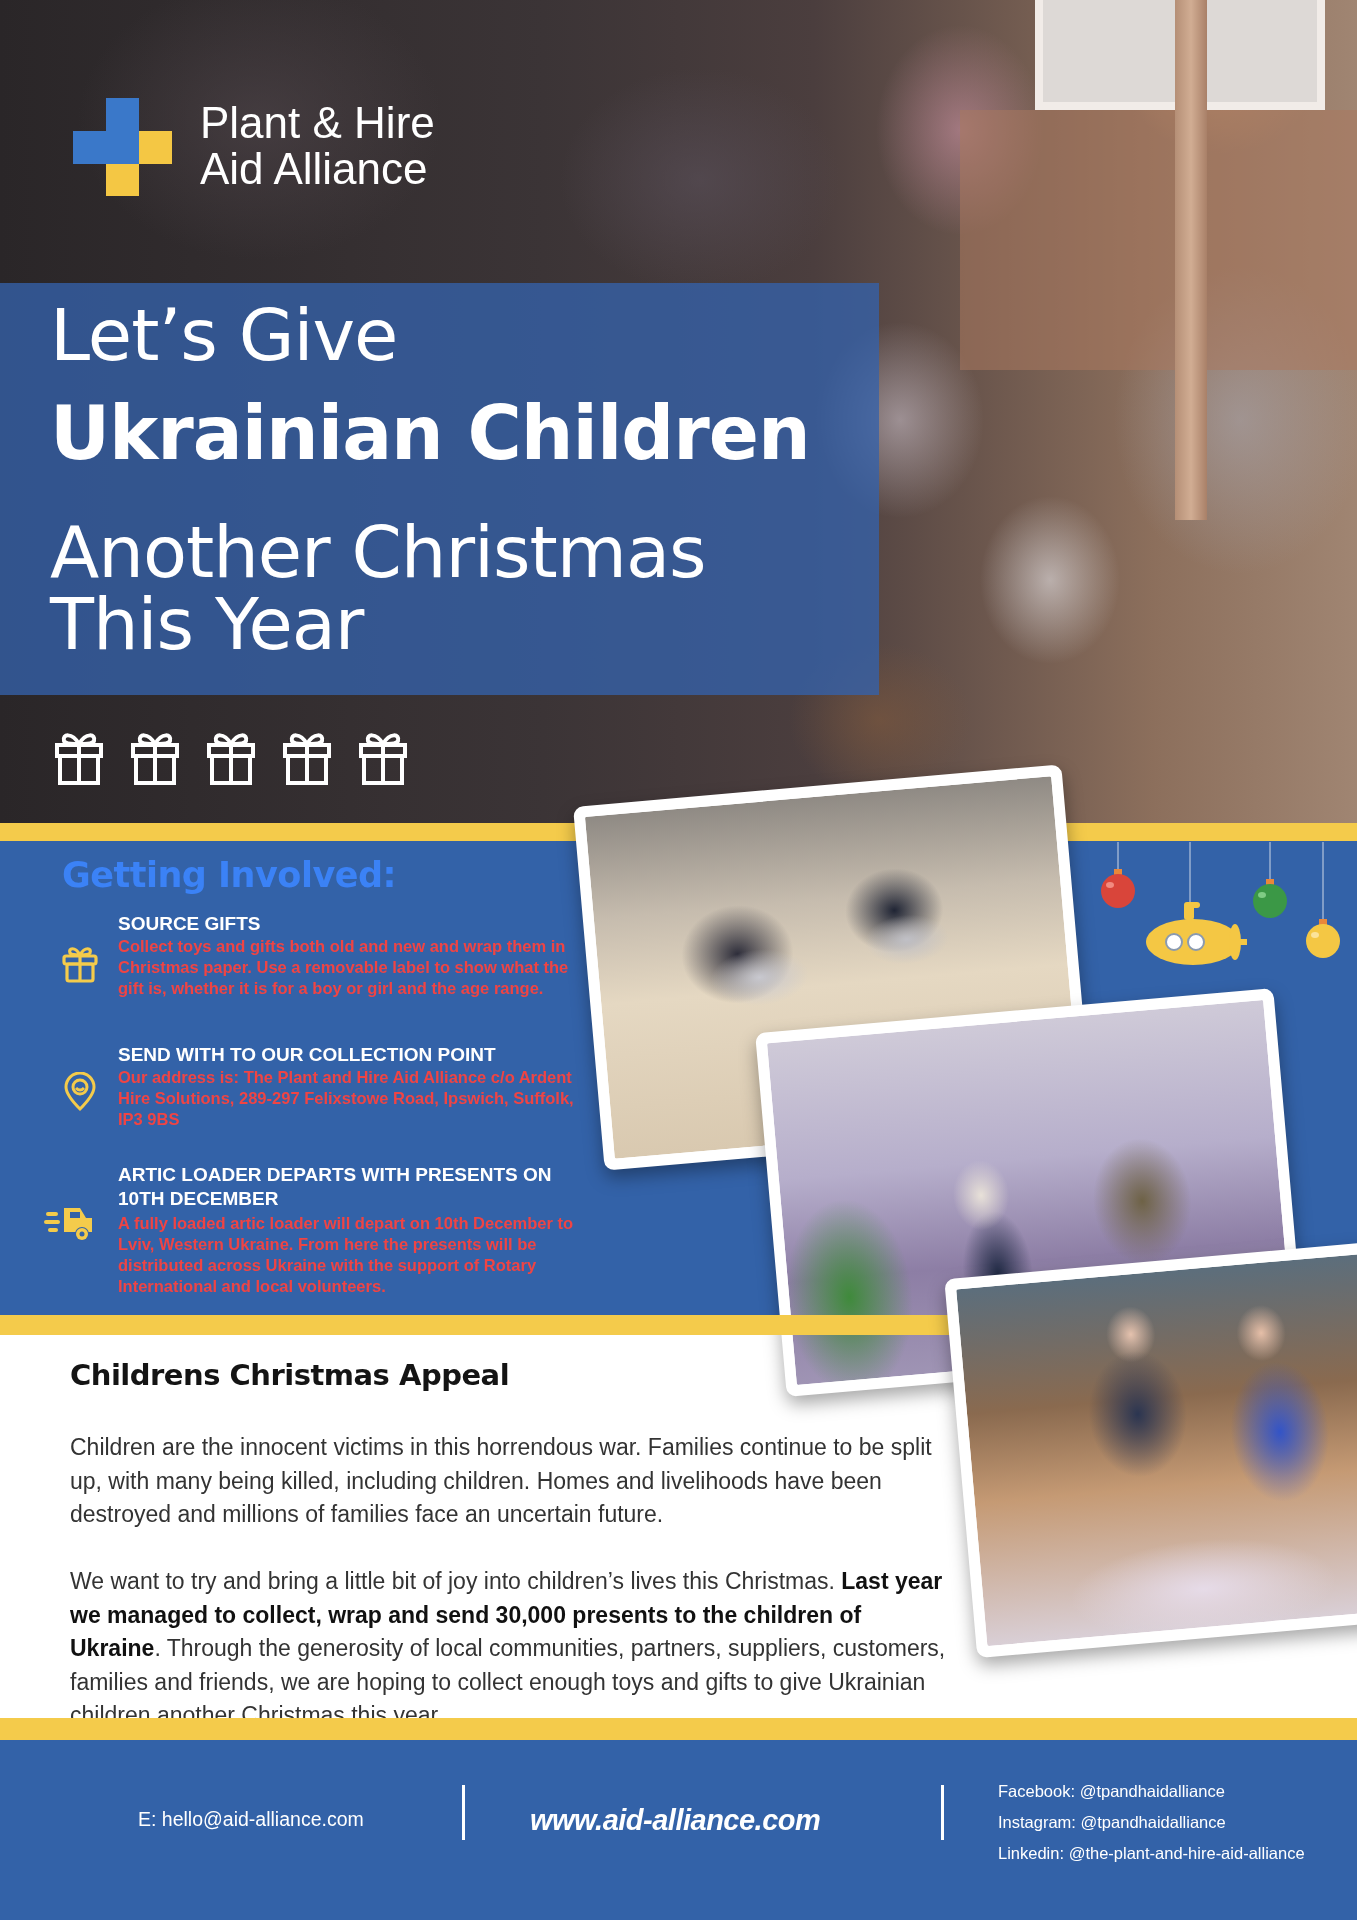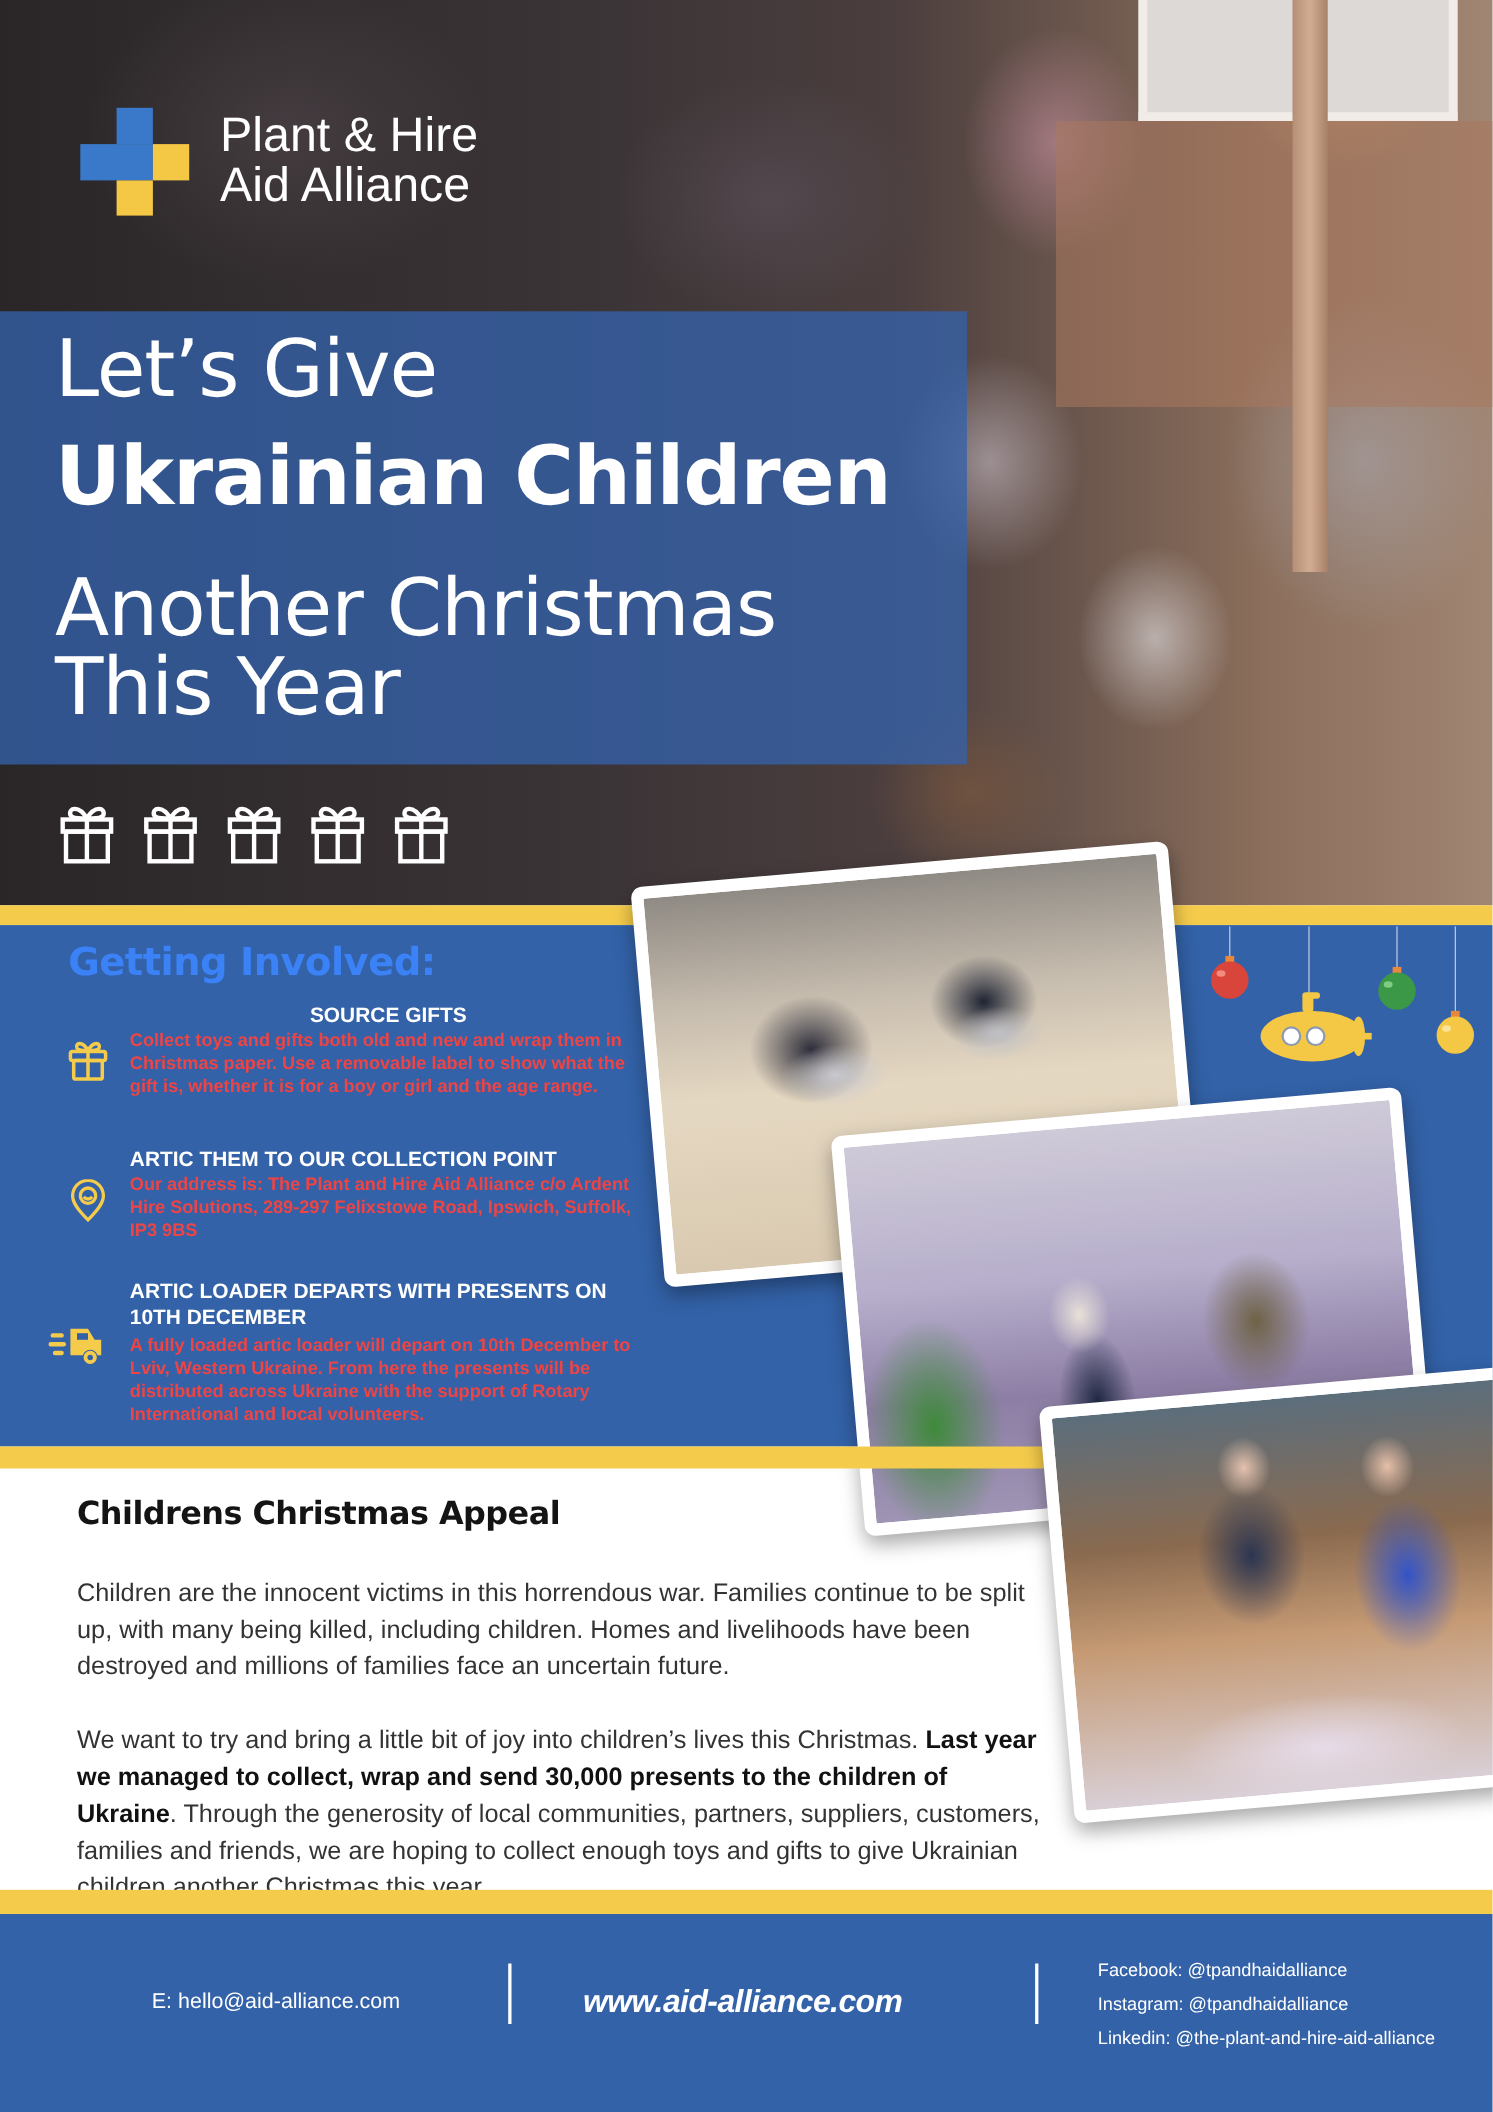--- a/index.html
+++ b/index.html
@@ -167,31 +167,31 @@
 <div class="involved-title">Getting Involved:</div>
 
 <svg class="step-icon" style="top:944px;" viewBox="0 0 40 40">
     <g fill="none" stroke="#f4cb4b" stroke-width="3.2">
       <path d="M20 11 C15 2 8 4 10 9 C11 11 16 11 20 11 C24 11 29 11 30 9 C32 4 25 2 20 11Z"></path>
       <rect x="4" y="12" width="32" height="8" rx="2"></rect>
       <rect x="7" y="20" width="26" height="17" rx="2"></rect>
       <line x1="20" y1="12" x2="20" y2="37"></line>
     </g>
   </svg>
-<div class="step-title" style="top:912px;text-align:center;">SOURCE GIFTS</div>
+<div class="step-title" style="top:912px;">SOURCE GIFTS</div>
 <div class="step-body" style="top:936px;">Collect toys and gifts both old and new and wrap them in Christmas paper. Use a removable label to show what the gift is, whether it is for a boy or girl and the age range.</div>
 
 <svg class="step-icon" style="top:1072px;" viewBox="0 0 40 40">
     <g fill="none" stroke="#f4cb4b" stroke-width="3">
       <path d="M20 37 C10 27 6 21 6 15 A14 14 0 0 1 34 15 C34 21 30 27 20 37Z"></path>
       <circle cx="20" cy="15" r="7"></circle>
       <path d="M16 16 Q20 20 24 16"></path>
     </g>
   </svg>
-<div class="step-title" style="top:1043px;">ARTIC THEM TO OUR COLLECTION POINT</div>
+<div class="step-title" style="top:1043px;">SEND WITH TO OUR COLLECTION POINT</div>
 <div class="step-body" style="top:1067px;">Our address is: The Plant and Hire Aid Alliance c/o Ardent Hire Solutions, 289-297 Felixstowe Road, Ipswich, Suffolk, IP3 9BS</div>
 
 <svg class="step-icon" style="left:44px;top:1202px;width:52px;" viewBox="0 0 52 40">
     <g fill="#f4cb4b">
       <rect x="2" y="10" width="12" height="4" rx="2"></rect>
       <rect x="0" y="18" width="16" height="4" rx="2"></rect>
       <rect x="4" y="26" width="10" height="4" rx="2"></rect>
       <path d="M20 6 H36 L42 16 H48 V30 H20 Z"></path>
       <circle cx="38" cy="32" r="7" fill="#3362a8"></circle>
       <circle cx="38" cy="32" r="6" fill="#f4cb4b"></circle>

